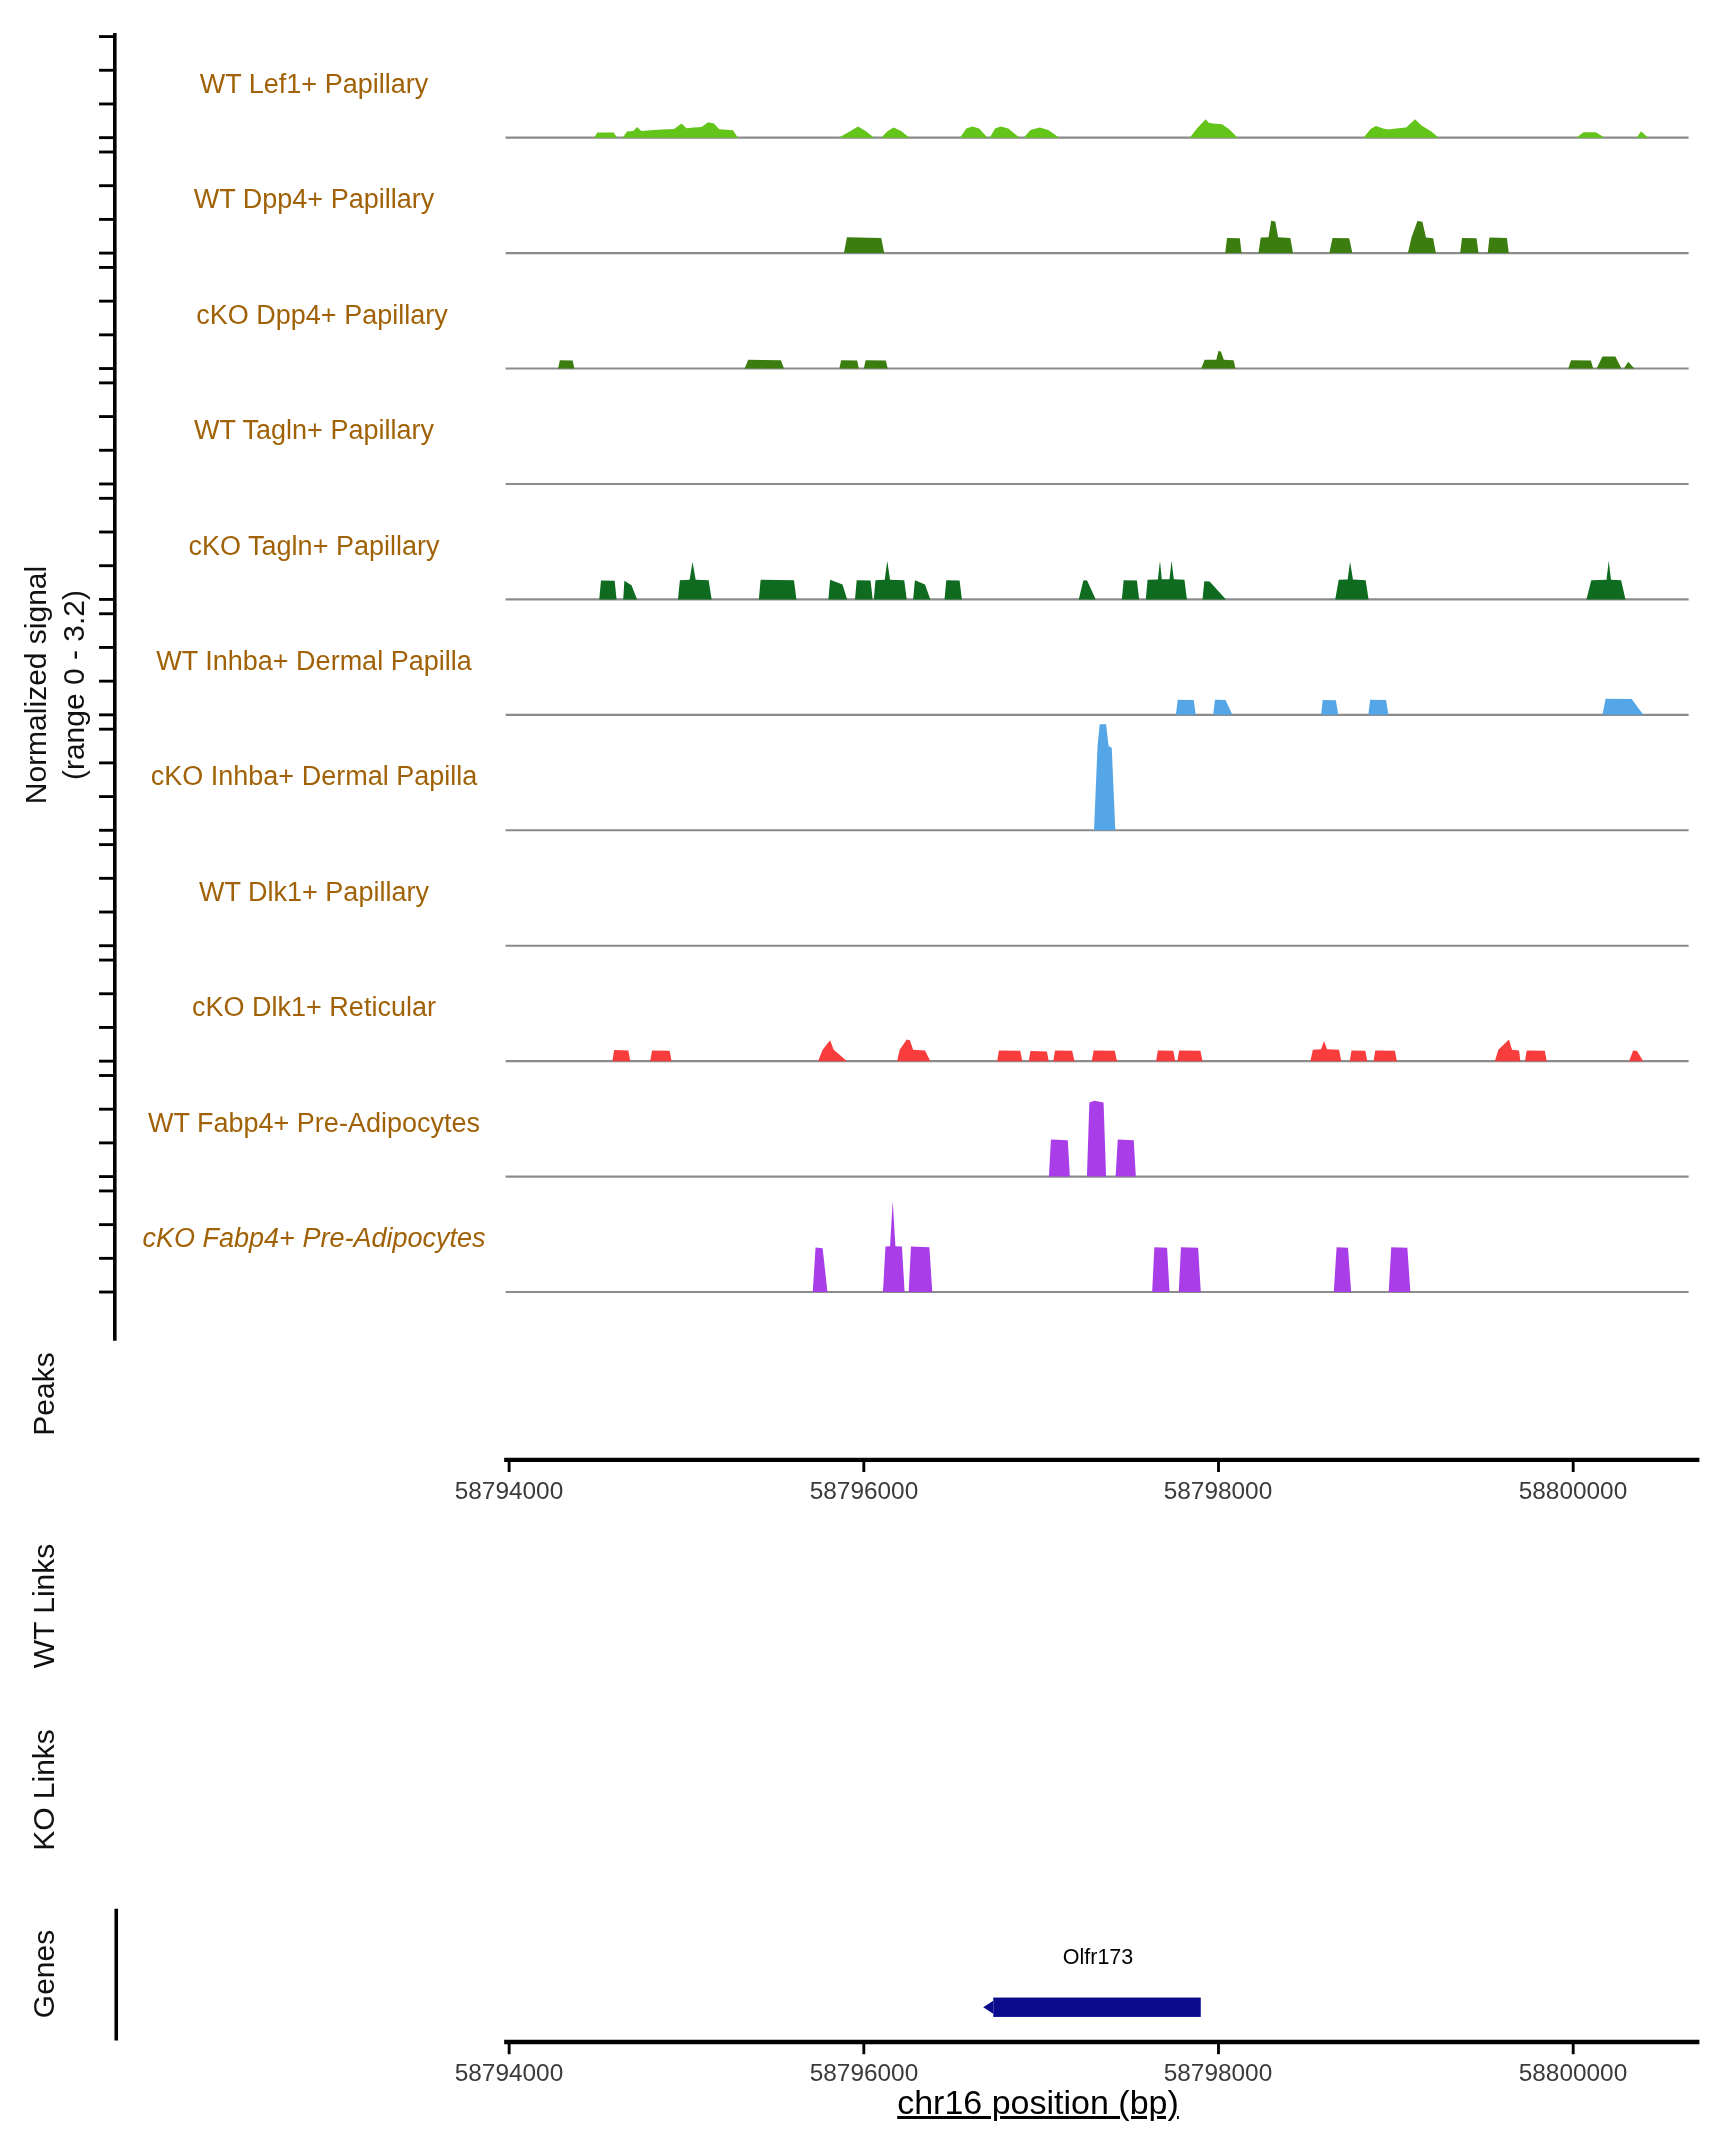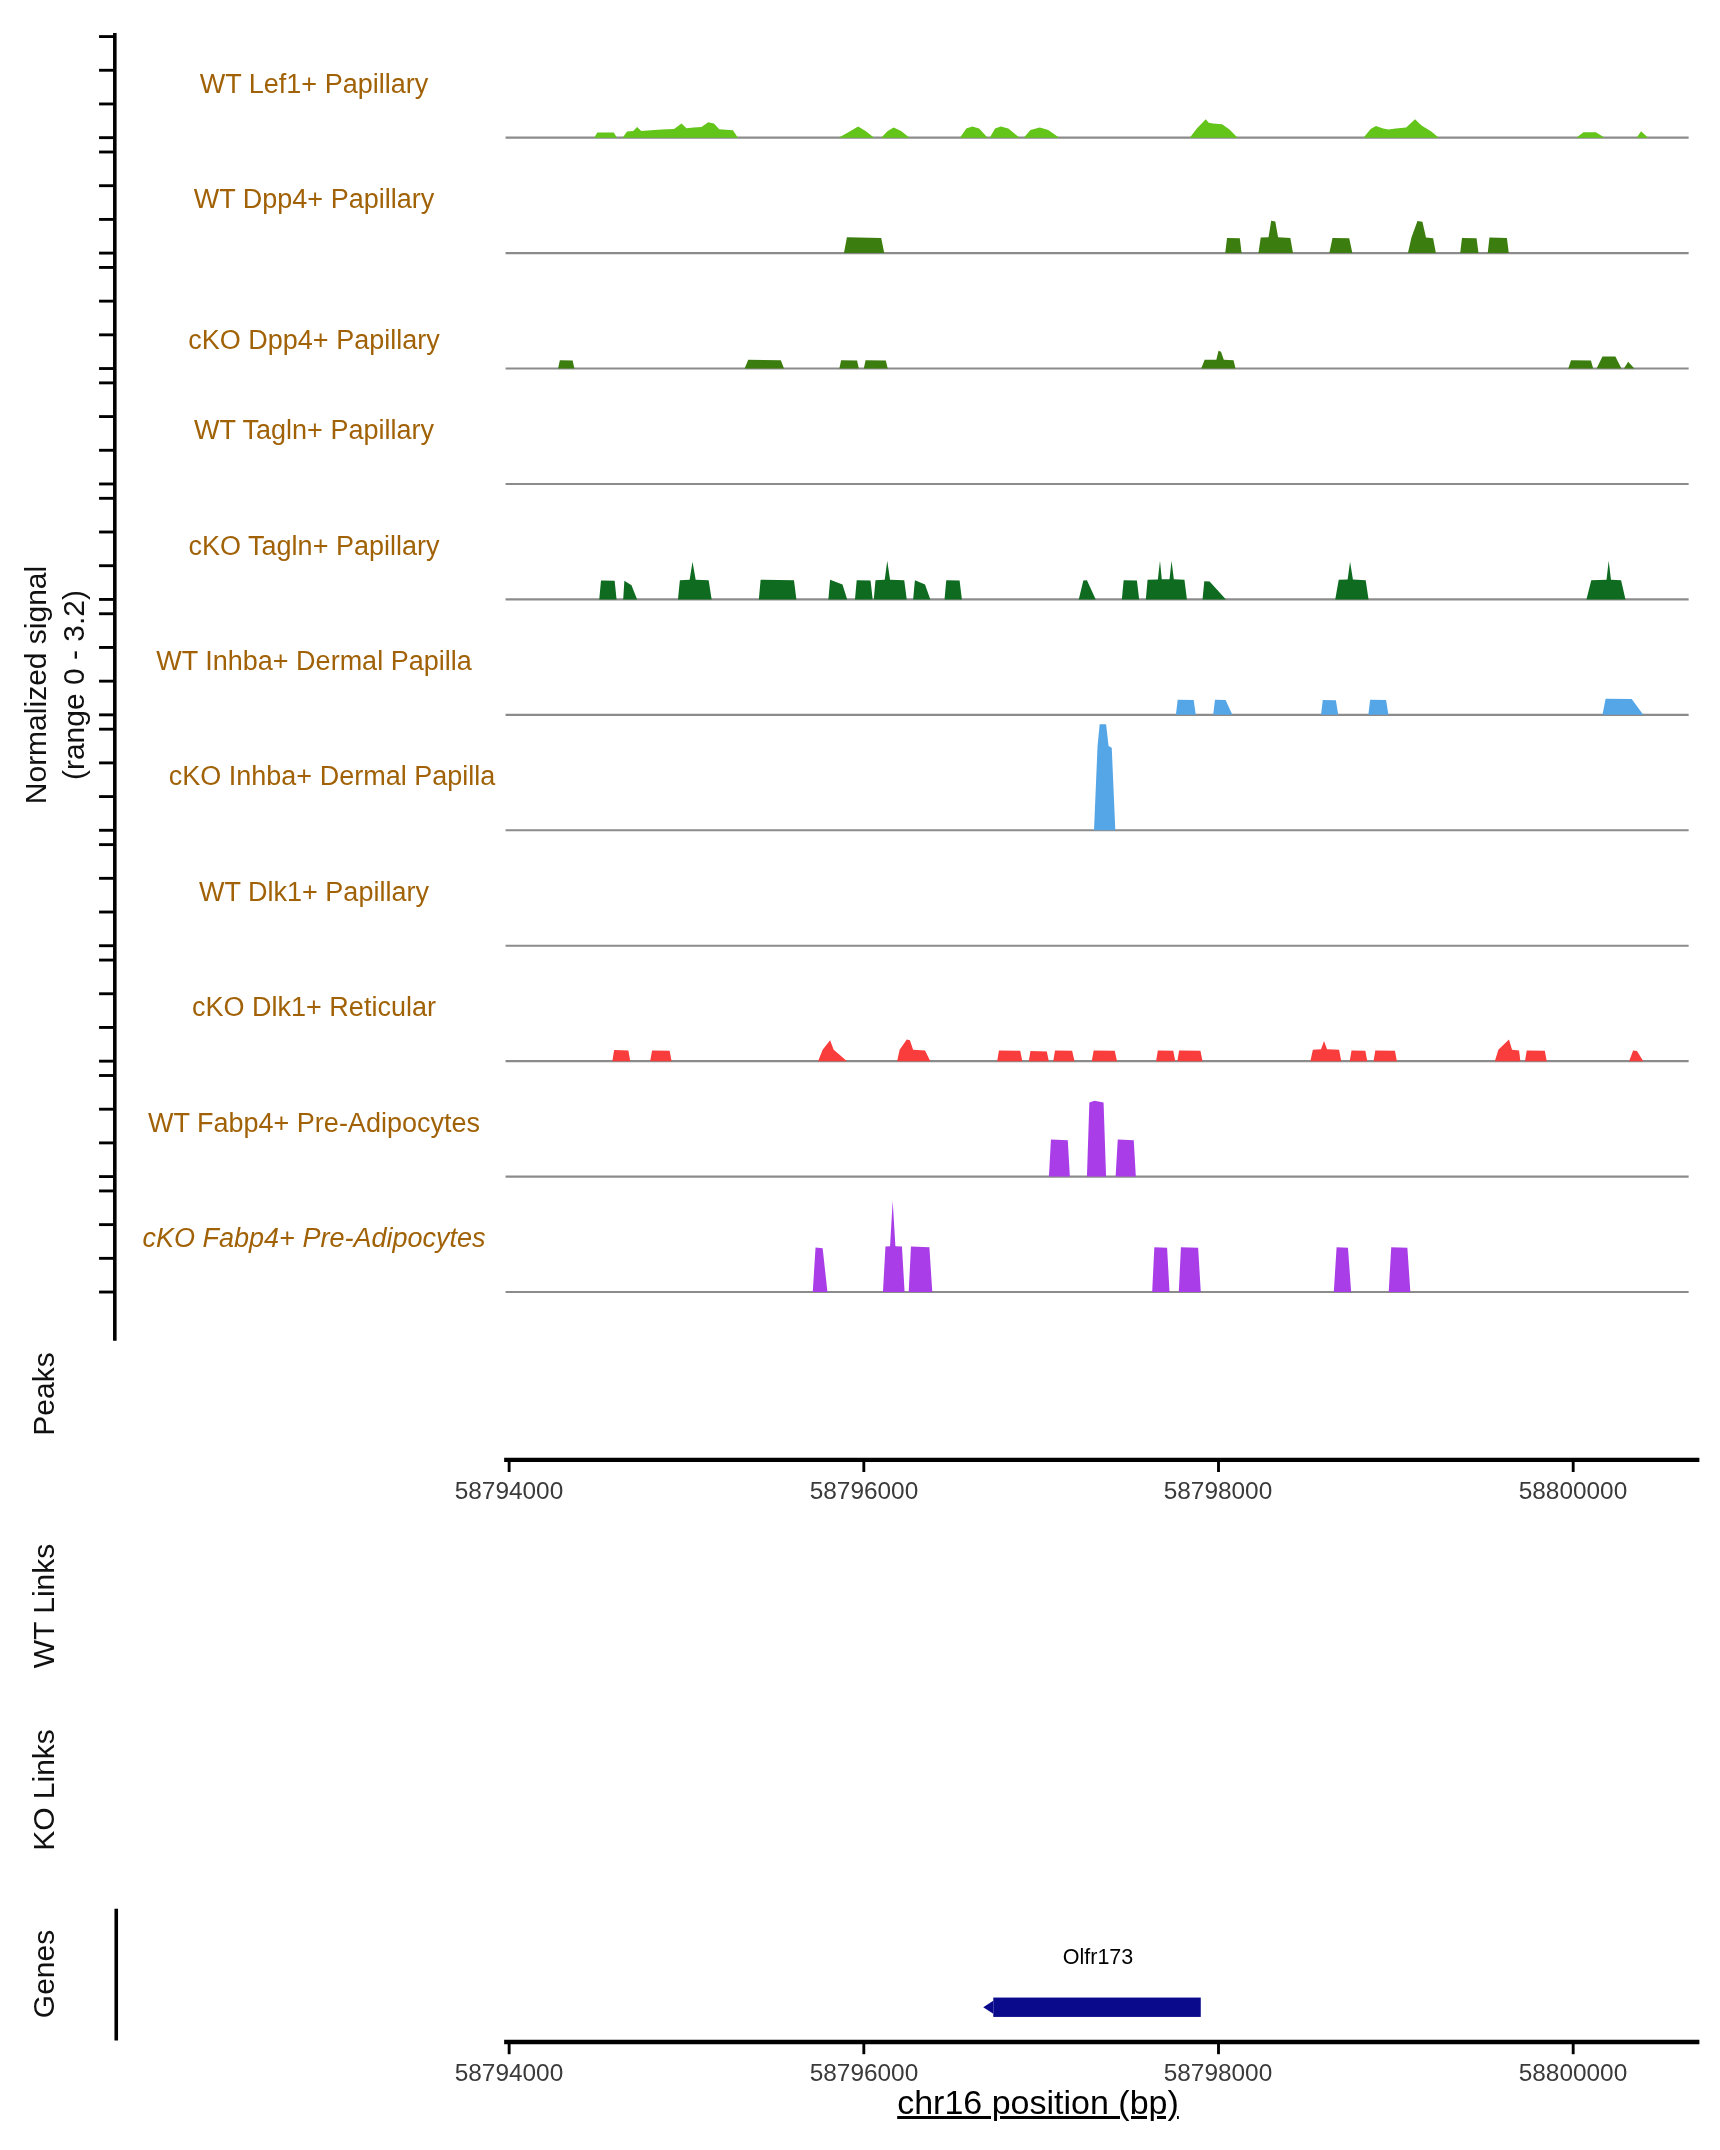--- a/index.html
+++ b/index.html
@@ -110,25 +110,25 @@
   <div class="txt rot section-label" style="left:44px;top:1790px;">KO Links</div>
   <div class="txt rot section-label" style="left:44px;top:1974px;">Genes</div>
 
   <div class="txt gene-label" style="left:1098px;top:1970px;">Olfr173</div>
 
   <div class="txt axis-title" style="left:1038px;top:2083px;text-decoration:underline;">chr16 position (bp)</div>
 
   <div id="track-labels">
       <div class="txt track-label" style="left: 314px; top: 84px;">WT Lef1+ Papillary</div>
       <div class="txt track-label" style="left: 314px; top: 199px;">WT Dpp4+ Papillary</div>
-      <div class="txt track-label" style="left: 314px; top: 315px; margin-top: 25px;">cKO Dpp4+ Papillary</div>
+      <div class="txt track-label" style="left: 322px; top: 315px;">cKO Dpp4+ Papillary</div>
       <div class="txt track-label" style="left: 314px; top: 430px;">WT Tagln+ Papillary</div>
       <div class="txt track-label" style="left: 314px; top: 546px;">cKO Tagln+ Papillary</div>
       <div class="txt track-label" style="left: 314px; top: 661px;">WT Inhba+ Dermal Papilla</div>
-      <div class="txt track-label" style="left: 332px; top: 776px;">cKO Inhba+ Dermal Papilla</div>
+      <div class="txt track-label" style="left: 314px; top: 776px;">cKO Inhba+ Dermal Papilla</div>
       <div class="txt track-label" style="left: 314px; top: 892px;">WT Dlk1+ Papillary</div>
       <div class="txt track-label" style="left: 314px; top: 1007px;">cKO Dlk1+ Reticular</div>
       <div class="txt track-label" style="left: 314px; top: 1123px;">WT Fabp4+ Pre-Adipocytes</div>
       <div class="txt track-label" style="left: 314px; top: 1238px; font-style: italic;">cKO Fabp4+ Pre-Adipocytes</div>
     </div>
   <div id="axis1-labels">
       <div class="txt tick-label" style="left: 509px; top: 1477px;">58794000</div>
       <div class="txt tick-label" style="left: 864px; top: 1477px;">58796000</div>
       <div class="txt tick-label" style="left: 1218px; top: 1477px;">58798000</div>
       <div class="txt tick-label" style="left: 1573px; top: 1477px;">58800000</div>

